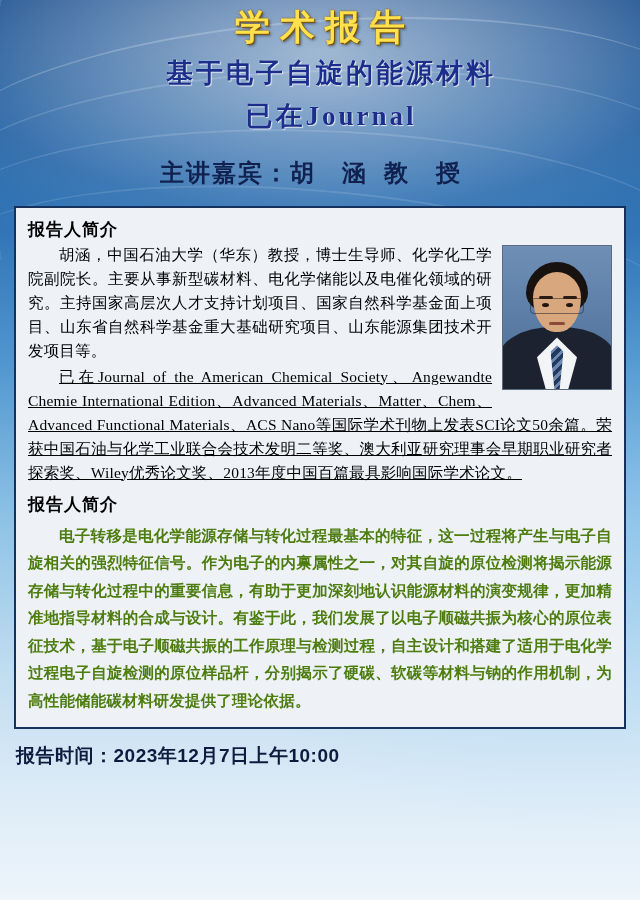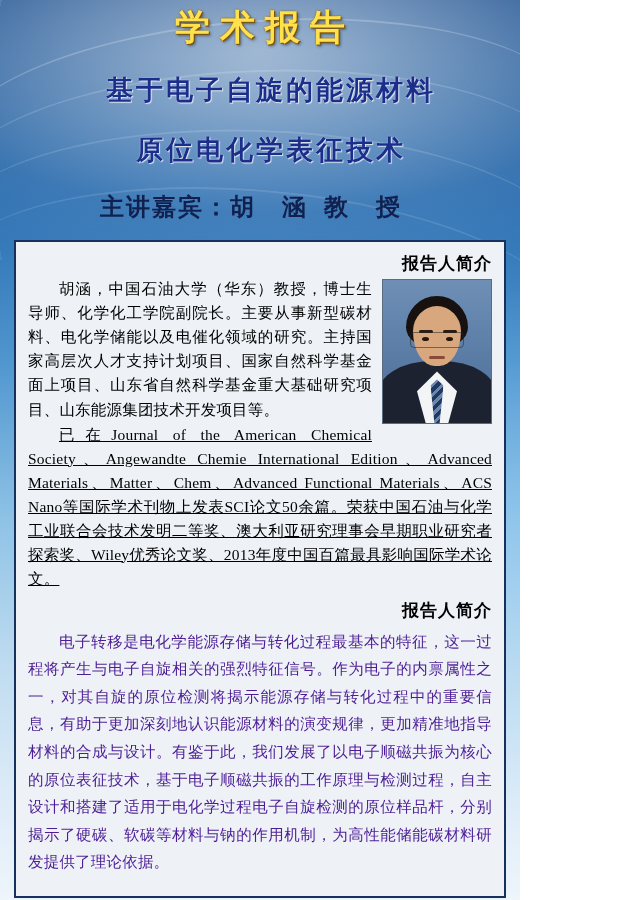--- a/index.html
+++ b/index.html
@@ -6,21 +6,21 @@
   html, body { margin: 0; padding: 0; }
   body {
     width: 640px;
     height: 900px;
     font-family: "Liberation Sans", sans-serif;
     overflow: hidden;
   }
 
   .poster {
     position: relative;
-    width: 520px;
+    width: 640px;
     height: 900px;
     background:
       radial-gradient(ellipse 700px 300px at 50% 8%, rgba(255,255,255,0.30) 0%, rgba(255,255,255,0.0) 70%),
       radial-gradient(ellipse 500px 400px at 88% 62%, rgba(150,210,255,0.25) 0%, rgba(150,210,255,0) 70%),
       linear-gradient(180deg, #1a4f8f 0%, #1e5a9c 10%, #2a6db0 22%, #4f96cf 40%, #8fc3e6 58%, #bfdcf0 74%, #dcebf7 88%, #eef5fb 100%);
     overflow: hidden;
   }
 
   
   .swoosh {
@@ -74,21 +74,21 @@
     padding-left: 10px;
   }
   .subtitle {
     font-family: "Liberation Serif", serif;
     font-weight: bold;
     font-size: 27px;
     letter-spacing: 3px;
     color: #1b2e8c;
     text-shadow: 1px 1px 1px rgba(255,255,255,0.75), 0 0 1px rgba(255,255,255,0.9);
     line-height: 1.45;
-    margin-top: 21px;
+    margin-top: 4px;
     padding-left: 22px;
   }
   .people {
     font-family: "Liberation Serif", serif;
     font-weight: bold;
     font-size: 24px;
     color: #10214f;
     line-height: 1.6;
     margin-top: 18px;
     padding-right: 18px;
@@ -106,21 +106,20 @@
     border: 2px solid #16325c;
     padding: 10px 12px 12px 12px;
   }
   .sec-head {
     font-family: "Liberation Serif", serif;
     font-weight: bold;
     font-size: 17px;
     color: #000;
     margin: 0 0 2px 0;
     letter-spacing: 1px;
-    text-align: right;
   }
   .bio-wrap { position: relative; }
   .portrait {
     float: right;
     width: 110px;
     height: 145px;
     margin: 2px 0 4px 10px;
     border: 1px solid #5a6d80;
     background: linear-gradient(180deg, #6f8fb5 0%, #5d7fa8 45%, #4c6c93 100%);
     position: relative;
@@ -182,25 +181,26 @@
     text-indent: 2em;
     letter-spacing: 0.2px;
   }
   .para.p2 { margin-top: 1px; text-decoration: underline; }
   .sec-gap { height: 8px; }
 
   .abstract {
     font-family: "Liberation Serif", serif;
     font-size: 15.5px;
     line-height: 1.78;
-    color: #4c1d95;
+    color: #4d7c0f;
     text-align: justify;
     text-indent: 2em;
-    margin: 6px 0 8px 0;
+    margin: 6px 0 0 0;
     letter-spacing: 0.2px;
+    font-weight: bold;
   }
 
   
   .footer {
     position: relative;
     z-index: 3;
     margin: 12px 16px 0 16px;
     font-family: Liberation Sans, sans-serif;
     font-weight: bold;
     font-size: 19px;
@@ -218,21 +218,21 @@
   <div class="glow"></div>
   <div class="rays"></div>
   <div class="swoosh s1"></div>
   <div class="swoosh s2"></div>
   <div class="swoosh s3"></div>
   <div class="swoosh s4"></div>
 
   <div class="header">
     <div class="main-title">学术报告</div>
     <div class="subtitle">基于电子自旋的能源材料</div>
-    <div class="subtitle">原位电化学表征技术</div>
+    <div class="subtitle">已在Journal</div>
 
     <div class="people">
       <div class="row">
         <span>主讲嘉宾：</span><span>胡　涵</span><span class="sp"> </span><span>教　授</span>
       </div>
     </div>
   </div>
 
   <div class="card">
 

